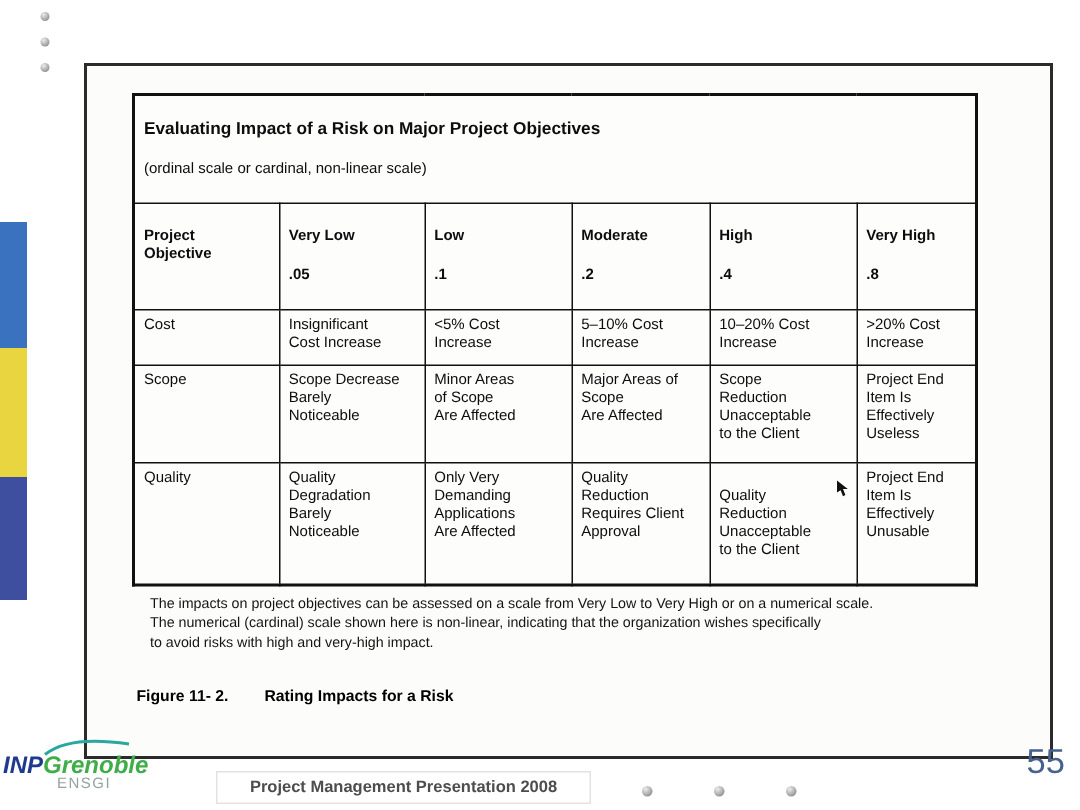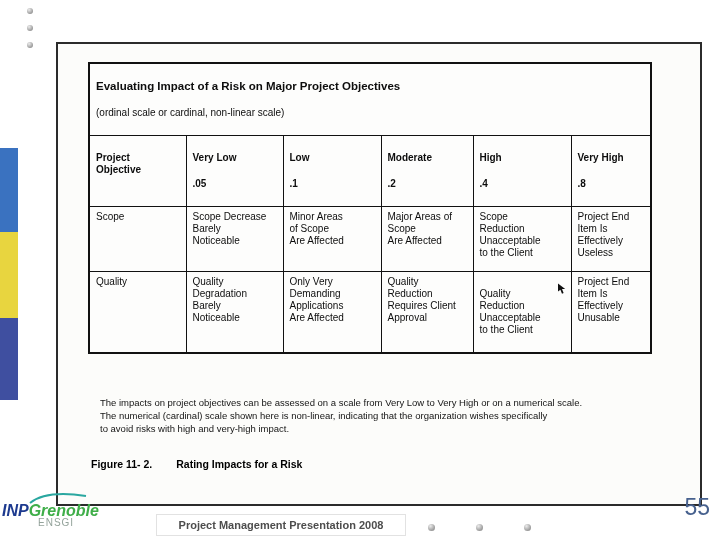--- a/index.html
+++ b/index.html
@@ -49,21 +49,21 @@
   .cap-label{margin-right:24px;}
 
   
   .logo{position:absolute;left:2px;top:490px;width:120px;}
   .logo-swoosh{display:block;margin-left:26px;}
   .logo-line{font-style:italic;font-weight:bold;font-size:16px;line-height:13px;}
   .logo-inp{color:#1d3a8f;}
   .logo-gren{color:#3fae49;}
   .logo-ensgi{font-size:10px;color:#94a39b;margin-left:36px;letter-spacing:1px;line-height:12px;}
 
-  .footer-box{position:absolute;left:156px;top:514px;width:250px;height:22px;
+  .footer-box{position:absolute;left:144px;top:514px;width:250px;height:22px;
     background:#ffffff;border:1px solid #e2e2e2;box-sizing:border-box;
     font-size:11px;font-weight:bold;color:#4d4d4d;text-align:center;line-height:20px;}
 
   .footer-dots{position:absolute;left:428px;top:524px;display:flex;gap:41px;}
   .footer-dots .bullet3d{width:7px;height:7px;}
 
   .page-number{position:absolute;right:10px;top:494px;
     font-family:Liberation Sans, sans-serif;font-size:23px;color:#47618e;}
 </style>
 </head>
@@ -122,20 +122,33 @@
             <div class="col-label">High</div>
             <div class="col-value">.4</div>
           </th>
           <th>
             <div class="col-label">Very High</div>
             <div class="col-value">.8</div>
           </th>
         </tr>
       </thead>
       <tbody>
+        <tr class="r-cost">
+          <td>Cost</td>
+          <td>Insignificant
+Cost Increase</td>
+          <td>&lt;5% Cost
+Increase</td>
+          <td>5–10% Cost
+Increase</td>
+          <td>10–20% Cost
+Increase</td>
+          <td>&gt;20% Cost
+Increase</td>
+        </tr>
         <tr class="r-scope">
           <td>Scope</td>
           <td>Scope Decrease
 Barely
 Noticeable</td>
           <td>Minor Areas
 of Scope
 Are Affected</td>
           <td>Major Areas of
 Scope

